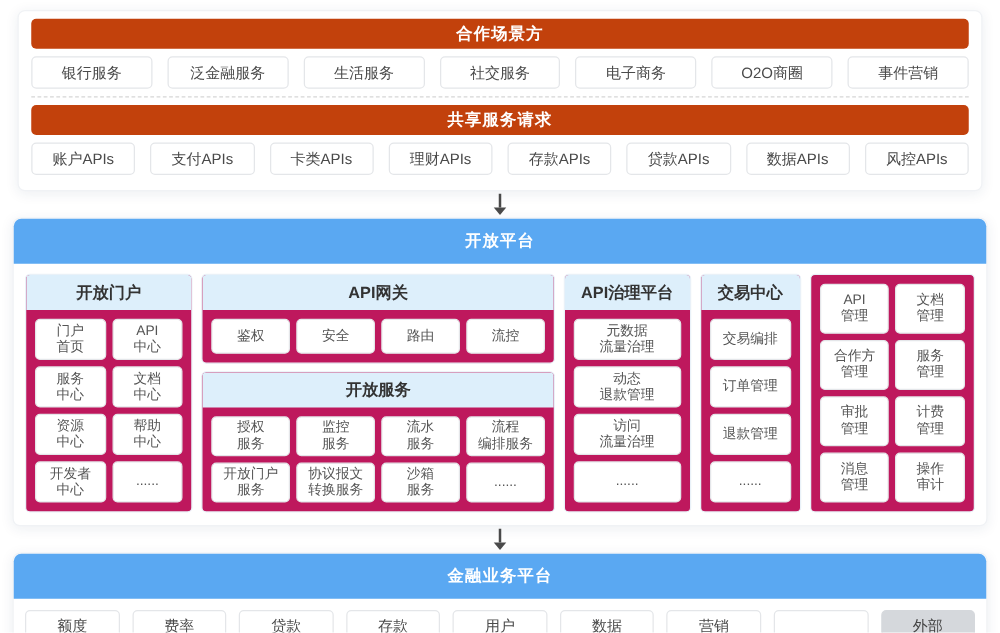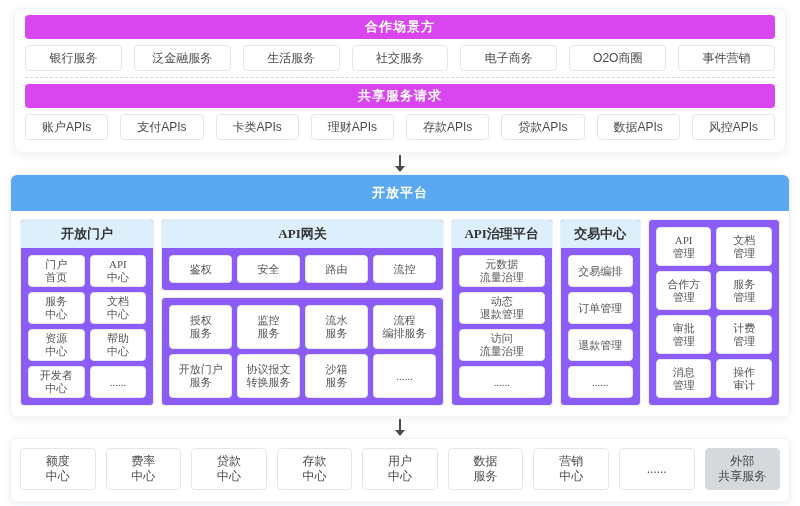--- a/index.html
+++ b/index.html
@@ -5,21 +5,21 @@
   * { box-sizing: border-box; margin: 0; padding: 0; }
   html, body { width: 800px; height: 506px; background: #ffffff;
     font-family: "Liberation Sans", sans-serif; overflow: hidden; }
   .page { width: 800px; height: 506px; padding-top: 8px; }
 
   .card { background: #fff; border: 1px solid #f0f2f5; border-radius: 6px;
     box-shadow: 0 2px 10px rgba(31,56,88,.08); }
 
   
   .top-card { margin: 0 14px; padding: 6px 10px; }
-  .bluebar { background: #d946ef; color: #fff; font-weight: bold; font-size: 13px;
+  .bluebar { background: #c2410c; color: #fff; font-weight: bold; font-size: 13px;
     height: 24px; display: flex; align-items: center; justify-content: center;
     border-radius: 4px; letter-spacing: 1px; }
   .boxrow { display: flex; gap: 12px; margin: 6px 0; }
   .tbox { flex: 1; height: 26px; background: #fff; border: 1px solid #e4e6e9;
     border-radius: 4px; display: flex; align-items: center; justify-content: center;
     font-size: 12px; color: #4a4a4a; }
   .dashed-divider { border-top: 1px dashed #d6d6d6; margin: 6px 0; }
 
   
   .arrow-zone { height: 21px; display: flex; align-items: center; justify-content: center; }
@@ -34,22 +34,22 @@
     height: 36px; display: flex; align-items: center; justify-content: center;
     border-radius: 6px 6px 0 0; letter-spacing: 1px; }
   .mid-body { padding: 8px 9px 10px; display: flex; gap: 7px; }
   .col { display: flex; flex-direction: column; gap: 6px; }
   .col-portal { flex: 132 0 0; }
   .col-gateway { flex: 278 0 0; }
   .col-governance { flex: 100 0 0; }
   .col-trade { flex: 80 0 0; }
   .col-operations { flex: 130 0 0; }
 
-  .panel { background: #8b5cf6; border: 1px solid #e9f1f8; border-radius: 4px;
-    display: flex; flex-direction: column; overflow: hidden; font-family: Liberation Serif, serif; }
+  .panel { background: #be185d; border: 1px solid #e9f1f8; border-radius: 4px;
+    display: flex; flex-direction: column; overflow: hidden; }
   .panel.fill { flex: 1; }
   .panel-header { background: #ddeffb; color: #333; font-weight: bold; font-size: 13px;
     height: 28px; flex: none; display: flex; align-items: center; justify-content: center; }
   .panel-body { padding: 7px; display: grid; gap: 5px; flex: 1; }
   .g2 { grid-template-columns: 1fr 1fr; }
   .g4 { grid-template-columns: repeat(4, 1fr); }
   .g1 { grid-template-columns: 1fr; }
   .cell { background: #fff; border: 1px solid #e4e6e9; border-radius: 4px;
     display: flex; align-items: center; justify-content: center; text-align: center;
     font-size: 11px; line-height: 13px; color: #555; white-space: pre-line;
@@ -133,20 +133,21 @@
         <div class="panel">
           <div class="panel-header">API网关</div>
           <div class="panel-body g4">
             <div class="cell">鉴权</div>
             <div class="cell">安全</div>
             <div class="cell">路由</div>
             <div class="cell">流控</div>
           </div>
         </div>
         <div class="panel fill">
+          <div class="panel-header">开放服务</div>
           <div class="panel-body g4">
             <div class="cell tall">授权
 服务</div>
             <div class="cell tall">监控
 服务</div>
             <div class="cell tall">流水
 服务</div>
             <div class="cell tall">流程
 编排服务</div>
             <div class="cell tall">开放门户
@@ -214,20 +215,21 @@
   </div>
 
   <div class="arrow-zone">
     <div class="down-arrow">
       <div class="stem"></div>
         <div class="head"></div>
     </div>
   </div>
 
   <div class="card bottom-card">
+    <div class="card-header">金融业务平台</div>
     <div class="bottom-row">
       <div class="bbox">额度
 中心</div>
       <div class="bbox">费率
 中心</div>
       <div class="bbox">贷款
 中心</div>
       <div class="bbox">存款
 中心</div>
       <div class="bbox">用户

